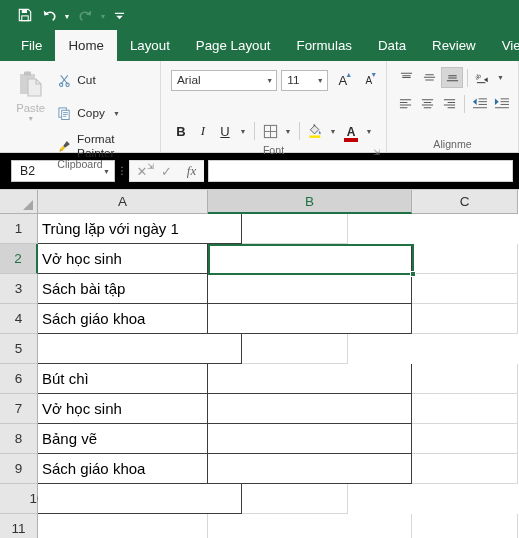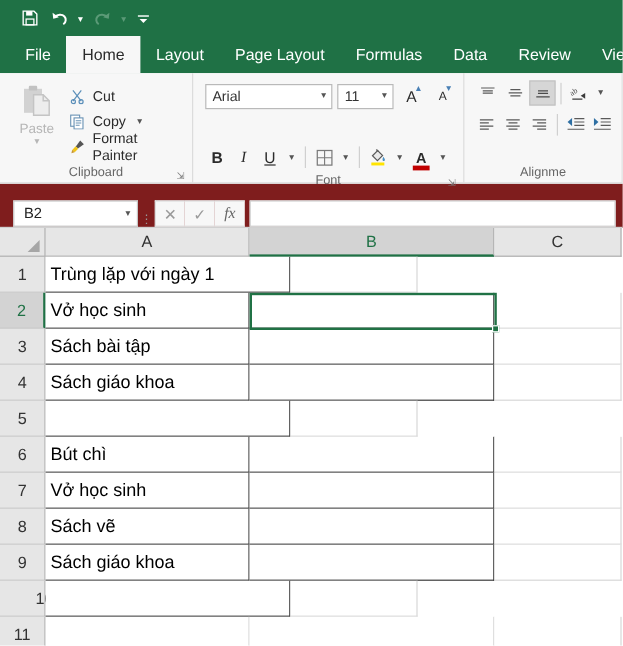--- a/index.html
+++ b/index.html
@@ -93,21 +93,21 @@
   .paste-col {
     width: 50px;
     display: flex; flex-direction: column;
     align-items: center; justify-content: flex-start;
     padding-top: 2px;
     color: #b6b6b6;
   }
   .paste-ico { width: 30px; height: 32px; position: relative; }
   .paste-lbl { font-size: 11.3px; margin-top: 1px; color: #b6b6b6; }
   .paste-caret { font-size: 7px; color: #b6b6b6; margin-top: 1px; }
-  .clip-items { display: flex; flex-direction: column; padding-top: 3px; gap: 1px; }
+  .clip-items { display: flex; flex-direction: column; padding-top: 3px; gap: 13px; }
   .clip-item {
     display: flex; align-items: center; gap: 5px;
     height: 20px; font-size: 11.8px; color: #2b2b2b;
     padding-left: 2px;
   }
   .clip-ico { width: 15px; height: 15px; display: flex; align-items: center; justify-content: center; }
   .mini-caret { font-size: 7px; color: #555; margin-left: 3px; }
 
   
   .grp-font { width: 226px; }
@@ -139,22 +139,22 @@
   .al-row.r2 { padding-top: 5px; }
   .albtn {
     width: 22px; height: 21px;
     display: flex; align-items: center; justify-content: center;
   }
   .albtn.sel { background: #d6d6d6; border: 1px solid #c2c2c2; }
 
   
   .fbar {
     height: 37px;
-    background: #7f1d1d;
-    display: flex; align-items: flex-end;
+    background: #000000;
+    display: flex; align-items: center;
     padding: 0 4px;
     border-bottom: 1px solid #d0d0d0;
   }
   .namebox {
     width: 104px; height: 22px;
     background: #ffffff; border: 1px solid #c6c6c6;
     display: flex; align-items: center;
     padding: 0 4px 0 8px;
     font-size: 12.3px; color: #222;
     margin-left: 7px;
@@ -558,21 +558,21 @@
 
   <div class="grid-row">
     <div class="rowhdr" style="height:30px;">7</div>
     <div class="cell" style="width:170px;height:30px;">Vở học sinh</div>
     <div class="cell" style="width:204px;height:30px;"></div>
     <div class="cell blank-grid" style="width:106px;height:30px;"></div>
   </div>
 
   <div class="grid-row">
     <div class="rowhdr" style="height:30px;">8</div>
-    <div class="cell" style="width:170px;height:30px;">Sách vẽ</div>
+    <div class="cell" style="width:170px;height:30px;">Bảng vẽ</div>
     <div class="cell" style="width:204px;height:30px;"></div>
     <div class="cell blank-grid" style="width:106px;height:30px;"></div>
   </div>
 
   <div class="grid-row">
     <div class="rowhdr" style="height:30px;">9</div>
     <div class="cell" style="width:170px;height:30px;">Sách giáo khoa</div>
     <div class="cell" style="width:204px;height:30px;"></div>
     <div class="cell blank-grid" style="width:106px;height:30px;"></div>
   </div>

